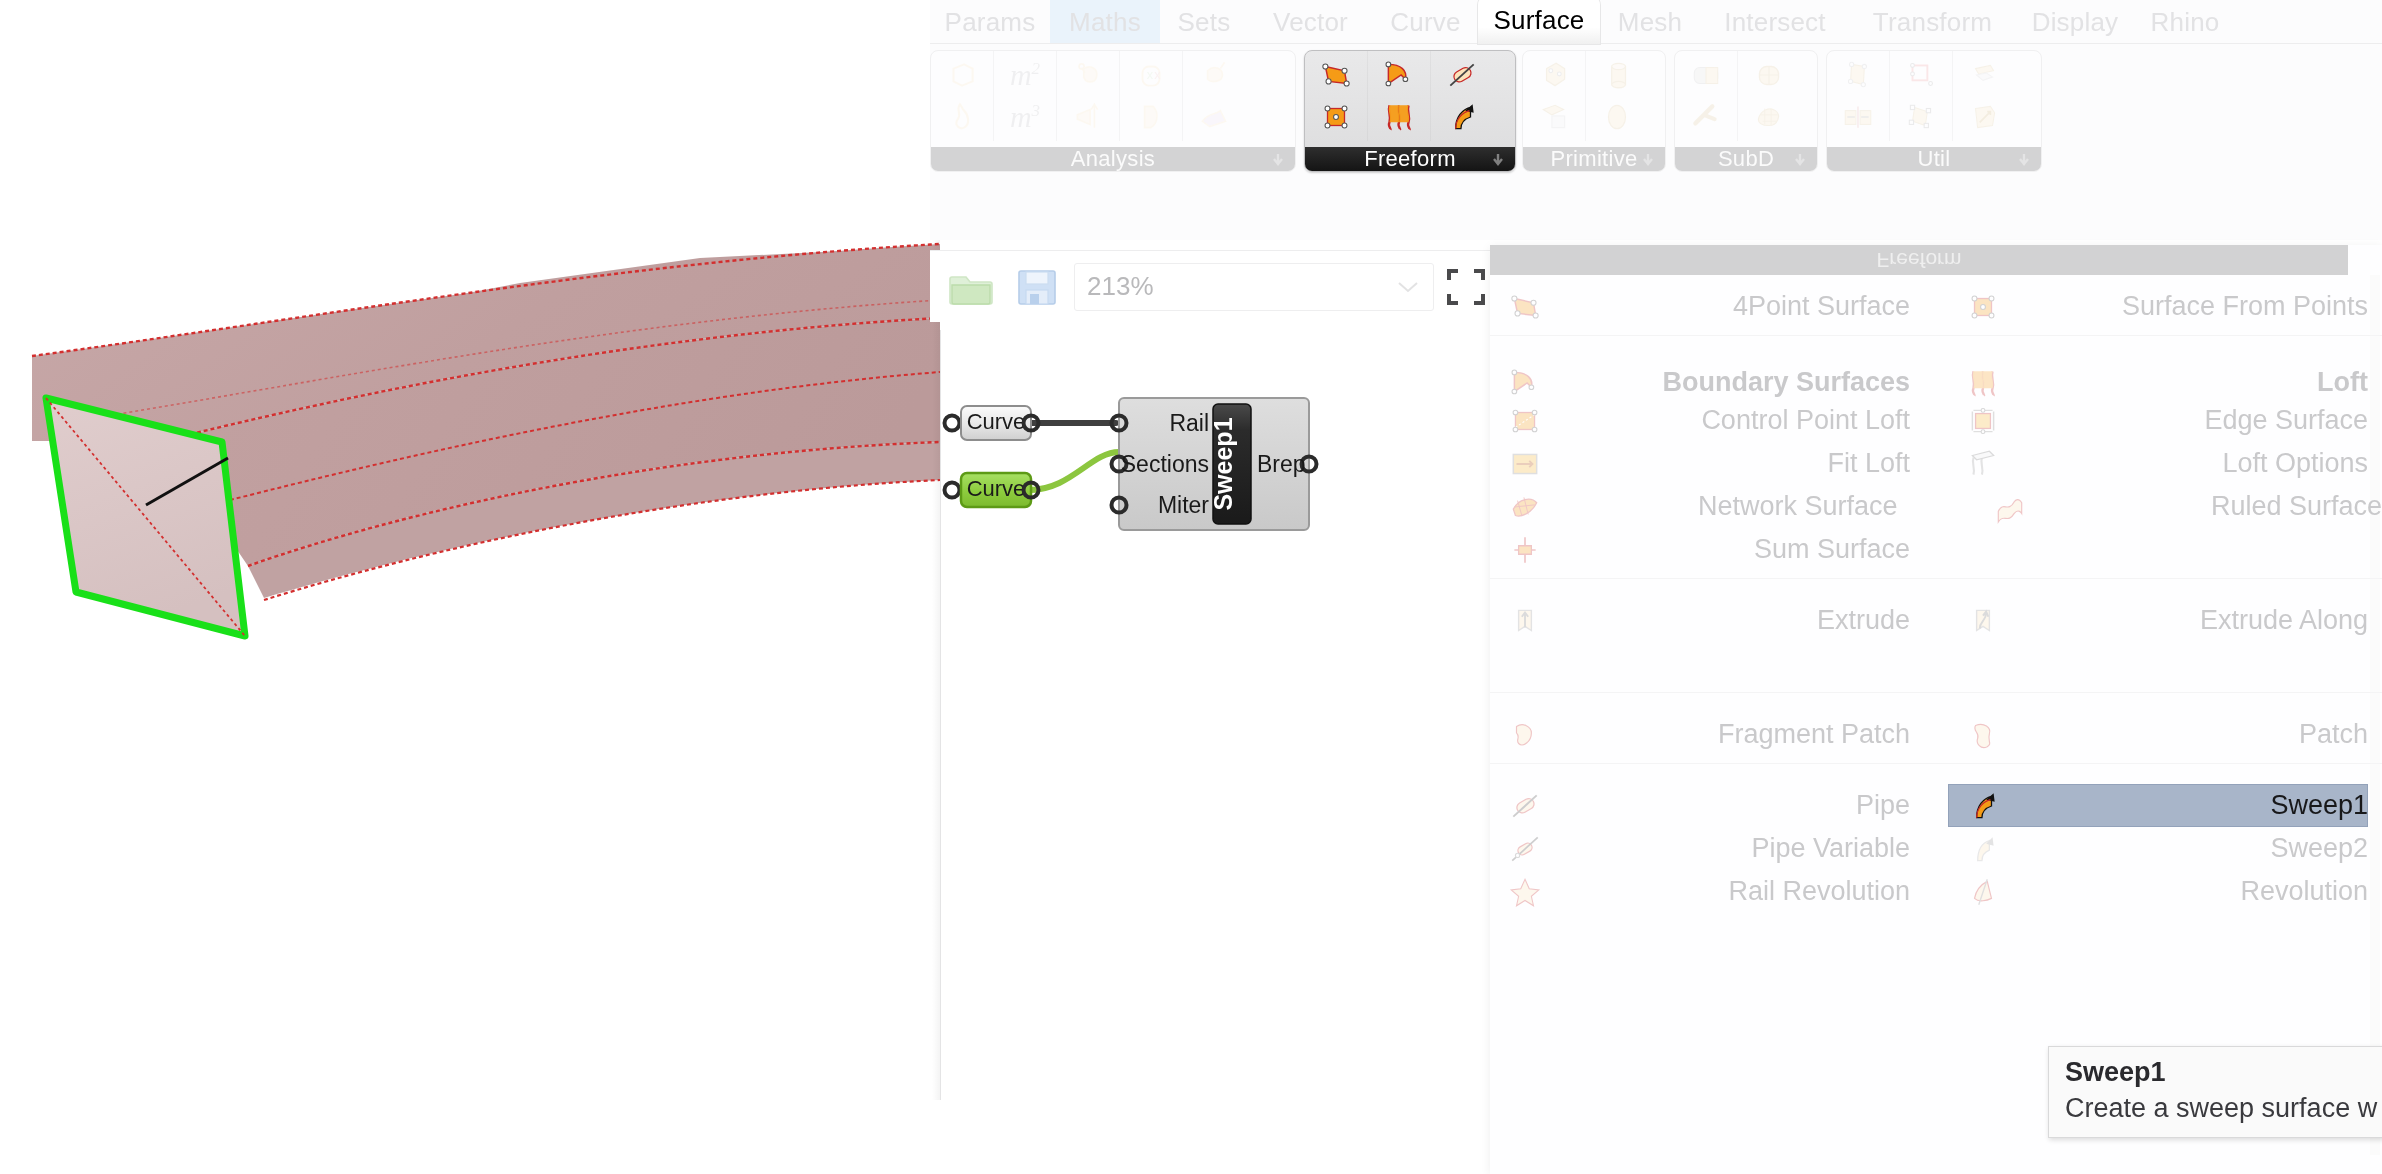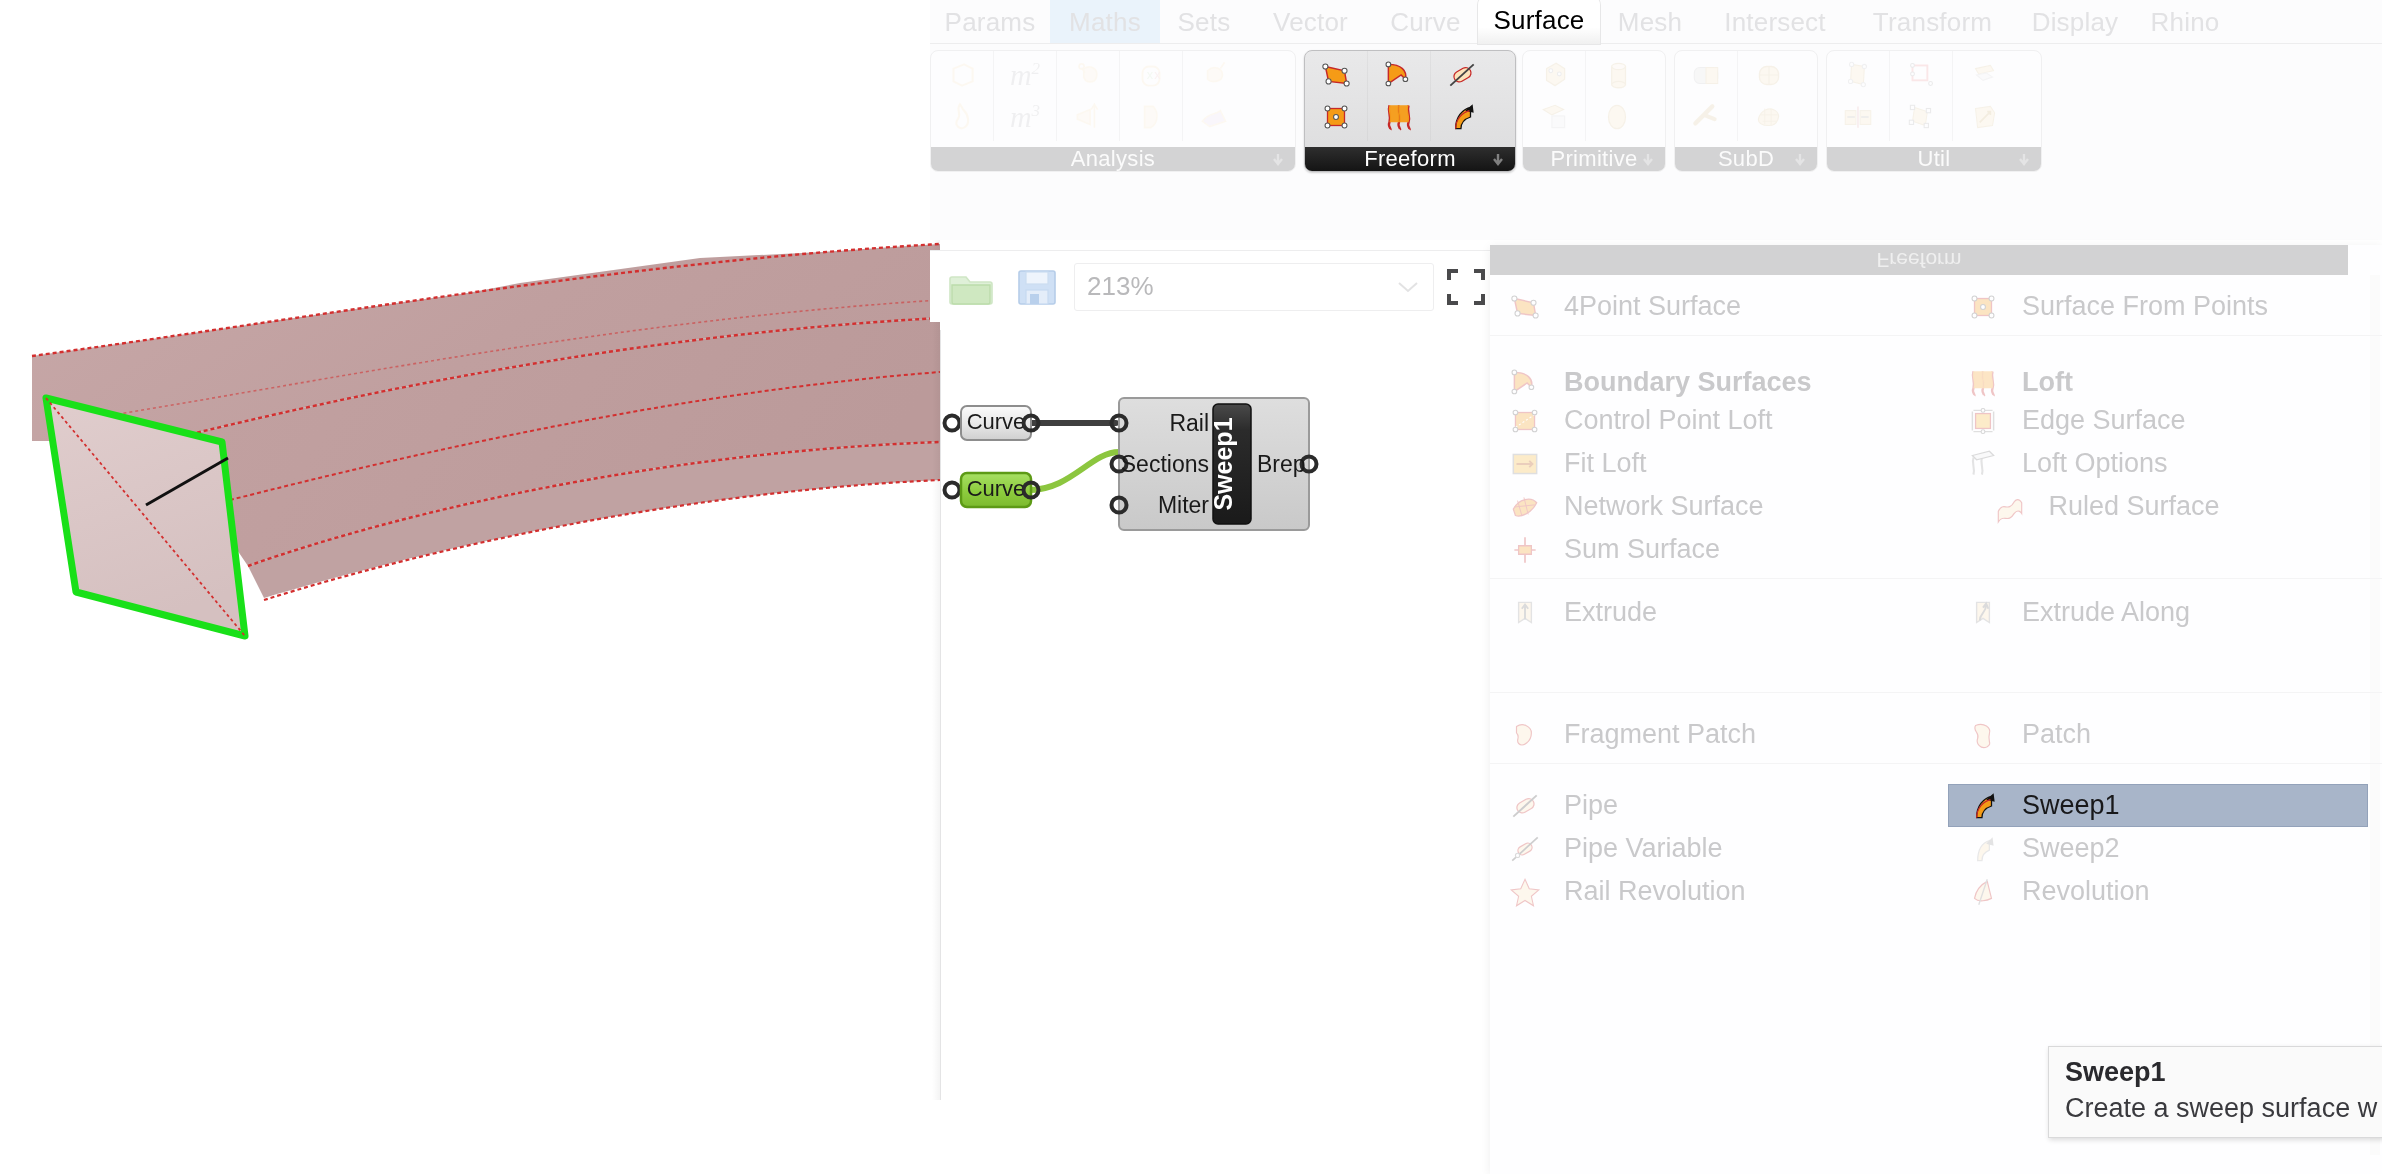--- a/index.html
+++ b/index.html
@@ -156,20 +156,21 @@
   }
   #dd-list {
     position: absolute; left: 0; top: 30px; width: 892px; height: 899px;
   }
   .dd-row { position: absolute; left: 0; width: 892px; height: 43px; display: flex; }
   .dd-item {
     position: relative;
     width: 420px; height: 43px;
     display: flex; align-items: center;
     padding-left: 12px;
+    justify-content: space-between;
   }
   .dd-item.col2 { margin-left: 38px; }
   .dd-ico {
     width: 46px; height: 38px;
     display: flex; align-items: center; justify-content: center;
     margin-right: 16px;
     flex: 0 0 46px;
   }
   .dd-label { font-size: 27px; color: #c9c9cb; white-space: nowrap; }
   .dd-item.selected {
@@ -797,21 +798,21 @@
               <svg width="34" height="34" viewBox="0 0 32 32">
                 <path d="M16 4 V28 M6 16 H26" stroke="#c62828" stroke-width="1.6"></path>
                 <path d="M10 12 L22 12 L22 20 L10 20 Z" fill="#f59b16" stroke="#c62828" stroke-width="1.2"></path>
               </svg>
             </div>
             <span class="dd-label">Sum Surface</span>
           </div>
           <div class="dd-item col2"></div>
         </div>
         <div class="dd-sep" style="top: 303px;"></div>
-        <div class="dd-row" style="top: 316px;">
+        <div class="dd-row" style="top: 324px;">
           <div class="dd-item">
             <div class="dd-ico" style="opacity: 0.26;">
               <svg width="34" height="34" viewBox="0 0 32 32">
                 <path d="M10 6 L22 6 L22 25 L16 21 L10 25 Z" fill="#fce4bb" stroke="#9a9a9a" stroke-width="1.3"></path>
                 <path d="M16 22 V9 M13 12 L16 8 L19 12" stroke="#7a7a7a" stroke-width="1.8" fill="none"></path>
               </svg>
             </div>
             <span class="dd-label">Extrude</span>
           </div>
           <div class="dd-item col2">

